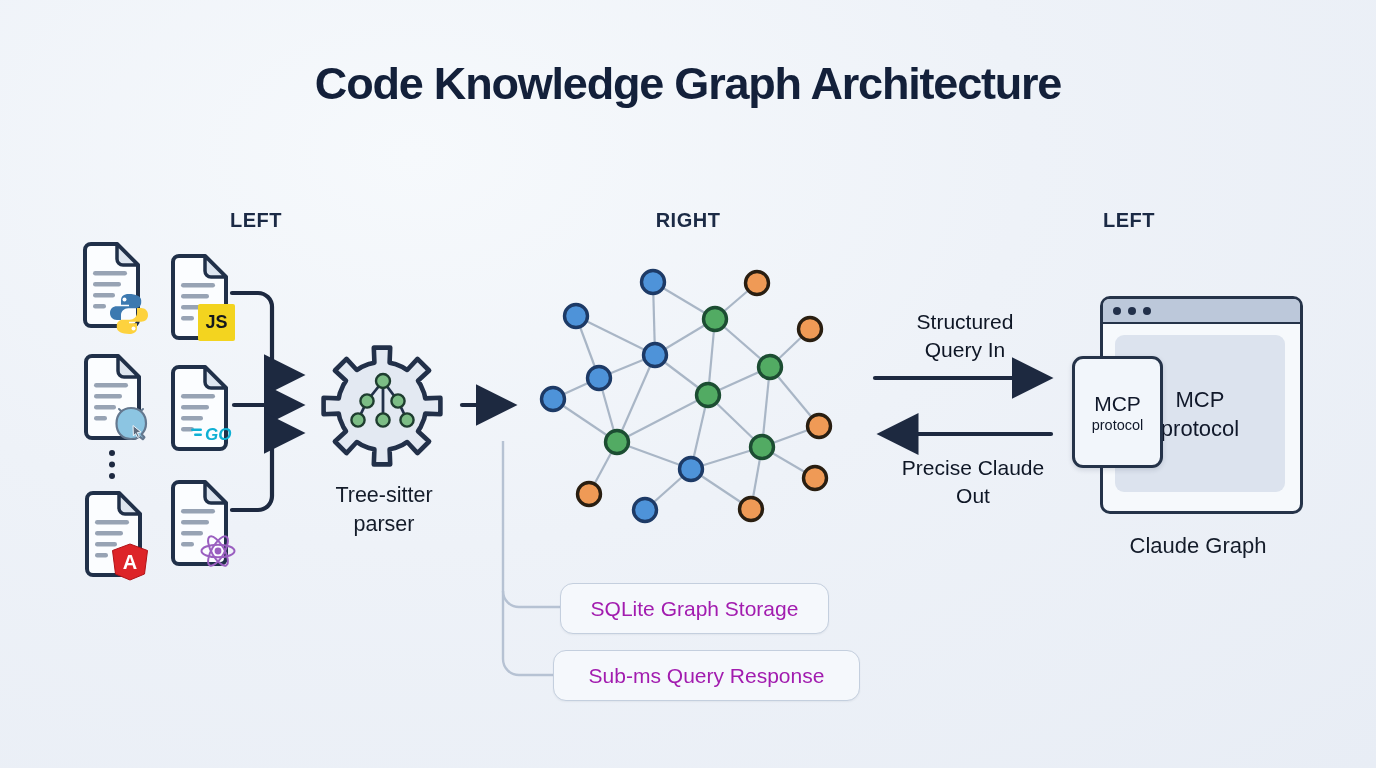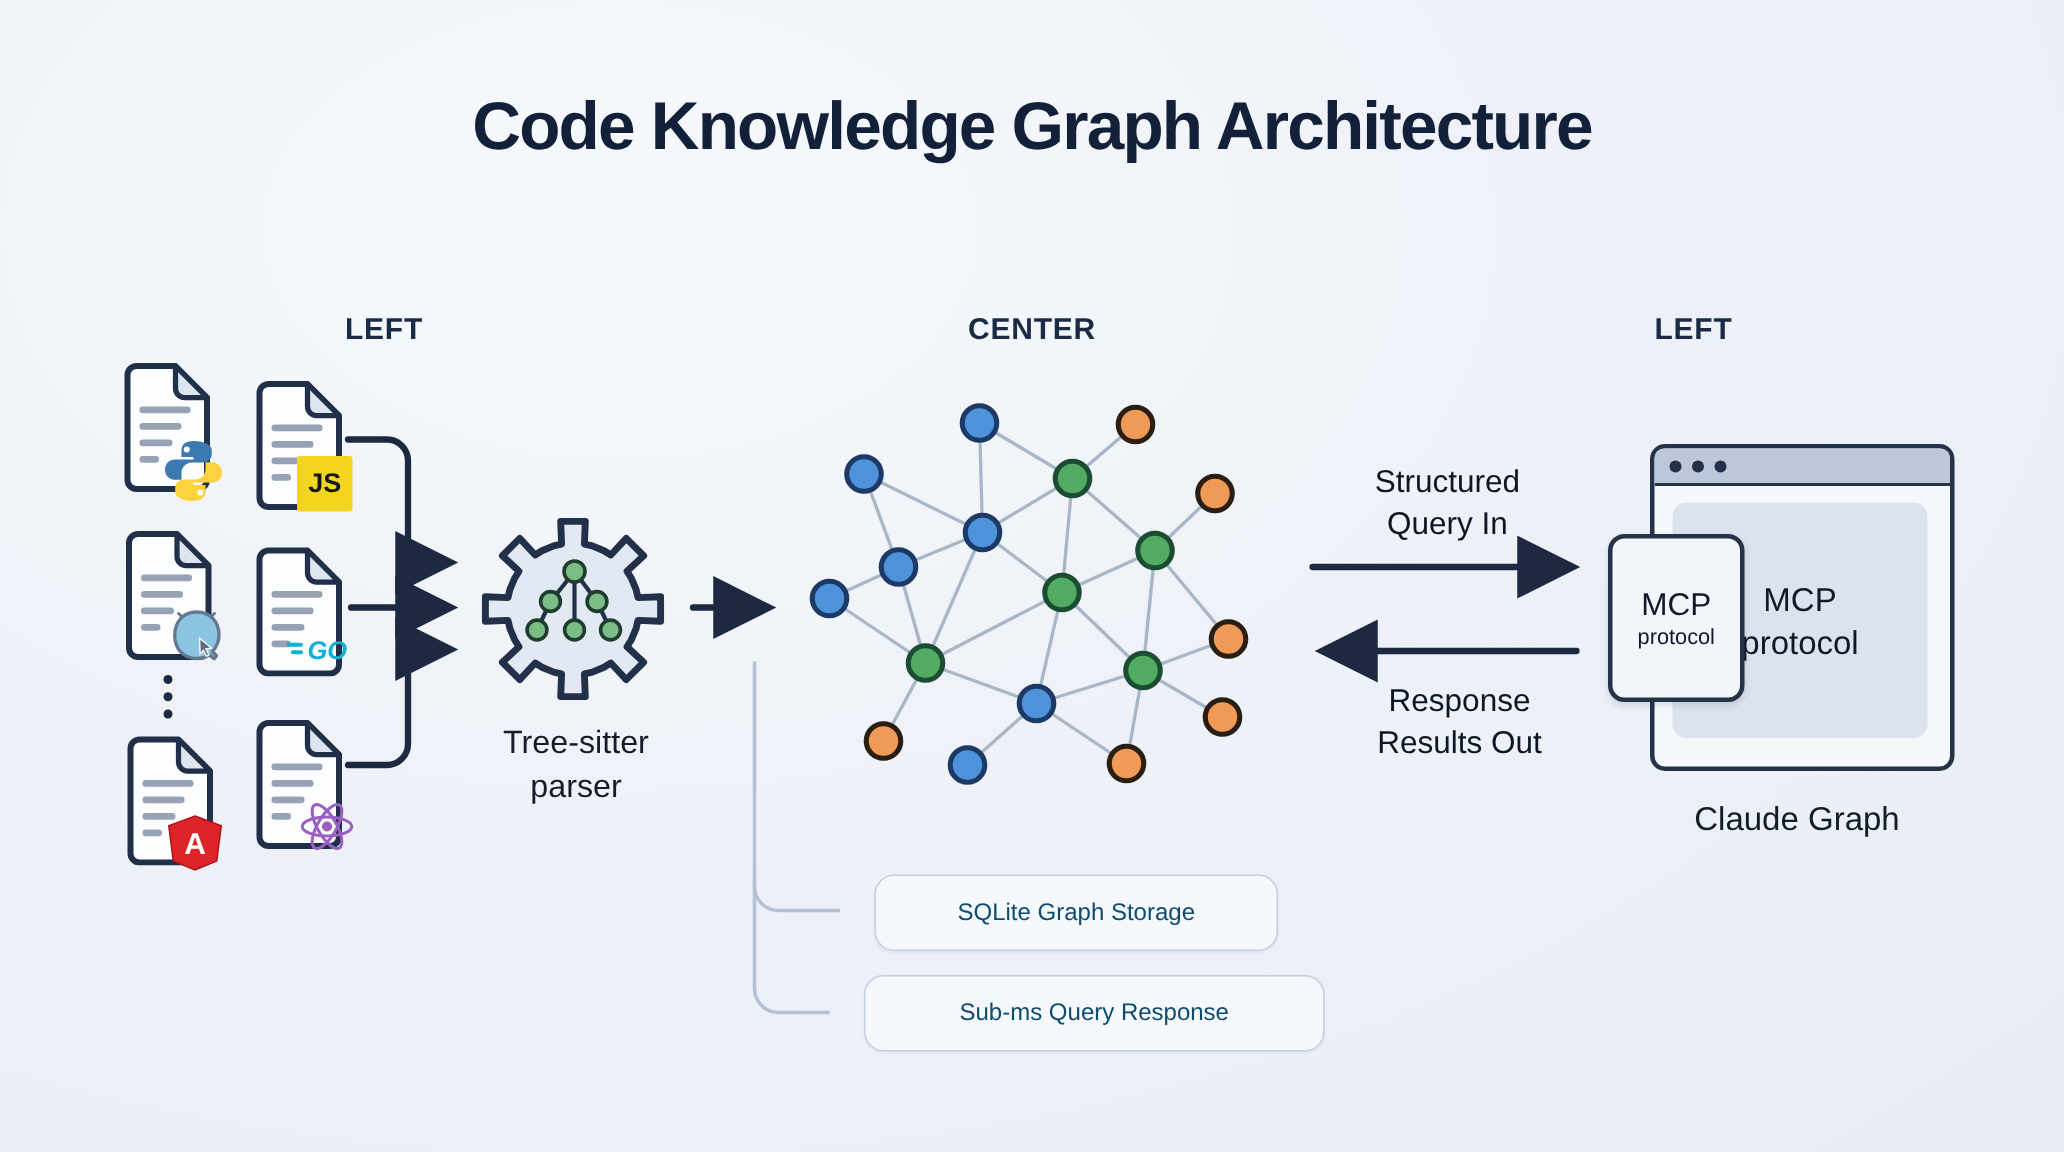--- a/index.html
+++ b/index.html
@@ -13,21 +13,21 @@
          letter-spacing:-1.2px;color:#13203a;}
   .section-label{top:181px;width:160px;text-align:center;font-size:20px;font-weight:700;
                  letter-spacing:.5px;color:#1b2a45;margin-top:28px;}
   .file-card{width:64px;height:88px;}
   .badge{display:flex;align-items:center;justify-content:center;text-align:right;}
   .js-badge{width:37px;height:37px;background:#f3d41f;border-radius:2px;
             font-size:18px;font-weight:800;color:#15181d;}
   .caption{font-size:21.5px;color:#141c2a;text-align:center;line-height:29px;}
   .pill{background:#f5f8fc;border:1.6px solid #c4cfde;border-radius:13px;
         display:flex;align-items:center;justify-content:center;
-        font-size:16px;color:#0c4a6e;box-shadow:0 1px 2px rgba(30,45,70,.06);margin-left:23px;}
+        font-size:21px;color:#a21caf;box-shadow:0 1px 2px rgba(30,45,70,.06);}
   .flow-label{font-size:21px;color:#0e1625;text-align:center;line-height:28px;}
   .browser{background:#f6f9fc;border:3px solid #253349;border-radius:10px;}
   .titlebar{height:23px;background:#bcc8da;border-bottom:2.5px solid #253349;
             border-radius:6px 6px 0 0;display:flex;align-items:center;padding-left:10px;gap:7px;}
   .dot{width:8px;height:8px;border-radius:50%;background:#22304a;}
   .mcp-panel{position:absolute;left:12px;top:36px;width:170px;height:157px;background:#dce3ee;
              border-radius:9px;display:flex;flex-direction:column;align-items:center;
              justify-content:center;line-height:29px;font-size:22px;color:#10182a;}
   .mcp-box{background:#f2f6fb;border:3px solid #253349;border-radius:11px;
            display:flex;flex-direction:column;align-items:center;justify-content:center;
@@ -136,21 +136,21 @@
       </g>
 
     <g stroke="#1d2940" stroke-width="4.2" fill="none" stroke-linecap="round">
       <path d="M875 378 h168" marker-end="url(#ah)"></path>
       <path d="M1051 434 h-164" marker-end="url(#ah)"></path>
     </g>
   </svg>
 
   <div class="abs hud title">Code Knowledge Graph Architecture</div>
   <div class="abs hud section-label" style="left:176px;">LEFT</div>
-  <div class="abs hud section-label" style="left:608px;">CENTER</div>
+  <div class="abs hud section-label" style="left:608px;">RIGHT</div>
   <div class="abs hud section-label" style="left:1049px;">LEFT</div>
 
   <div class="abs hud file-card" style="left:78px;top:240px;">
     <svg width="64" height="88" viewBox="0 0 64 88">
       <path d="M13 4h26l21 21v55a6 6 0 0 1-6 6H13a6 6 0 0 1-6-6V10a6 6 0 0 1 6-6z" fill="#fbfdff" stroke="#203049" stroke-width="4" stroke-linejoin="round"></path>
       <path d="M39 4v15a6 6 0 0 0 6 6h15z" fill="#dde5ef" stroke="#203049" stroke-width="3.5" stroke-linejoin="round"></path>
       <g fill="#97a3b4">
         <rect x="15" y="31" width="34" height="4.5" rx="2.2"></rect>
           <rect x="15" y="42" width="28" height="4.5" rx="2.2"></rect>
         <rect x="15" y="53" width="22" height="4.5" rx="2.2"></rect>
@@ -266,21 +266,21 @@
   <div class="abs hud caption" style="left:314px;top:481px;width:140px;">Tree-sitter parser</div>
 
   <div class="abs hud pill" style="left:560px;top:583px;width:267px;height:49px;">
     <span>SQLite Graph Storage</span>
   </div>
   <div class="abs hud pill" style="left:553px;top:650px;width:305px;height:49px;">
     <span>Sub-ms Query Response</span>
   </div>
 
   <div class="abs hud flow-label" style="left:895px;top:308px;width:140px;">Structured Query In</div>
-  <div class="abs hud flow-label" style="left:888px;top:454px;width:170px;">Response Results Out</div>
+  <div class="abs hud flow-label" style="left:888px;top:454px;width:170px;">Precise Claude Out</div>
 
   <div class="abs hud browser" style="left:1100px;top:296px;width:197px;height:212px;">
     <div class="titlebar">
       <span class="dot"></span>
       <span class="dot"></span>
       <span class="dot"></span>
     </div>
     <div class="mcp-panel">
       <span>MCP</span>
       <span>protocol</span>

